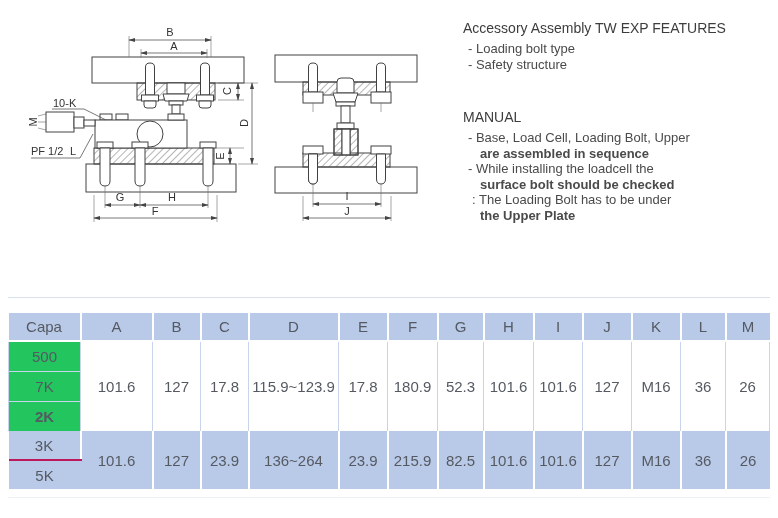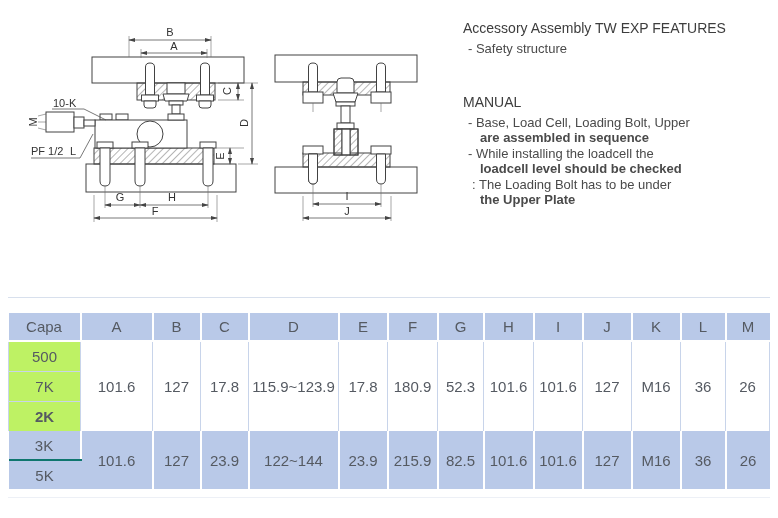--- a/index.html
+++ b/index.html
@@ -41,29 +41,29 @@
     font-size:15px;color:var(--table-text);
   }
   table.spec th,table.spec td{text-align:center;vertical-align:middle;white-space:nowrap;padding:0;}
   table.spec thead th{
     background:var(--table-blue);height:28px;font-weight:normal;
     border-right:2px solid #fff;border-bottom:2px solid #fff;margin-top:8px;
   }
   table.spec thead th:last-child{border-right:none;}
   tr.g1{height:30px;}
   tr.g1 td.capa{
-    background:#bef264;border-left:1px solid var(--table-line);
+    background:#22c55e;border-left:1px solid var(--table-line);
     border-right:1px solid var(--table-line);border-bottom:1px solid var(--table-line);
   }
   tr.g1.gend td.capa{border-bottom:none;font-weight:bold;}
   tr.g1 td.val{background:#fff;border-right:1px solid var(--table-line);}
   tr.g2{height:29px;}
   tr.g2 td{background:var(--table-blue);border-right:2px solid #fff;}
   tr.g2 td:last-child{border-right:none;}
-  tr.g2.gstart td.capa{border-bottom:2px solid #0f766e;margin-top:16px;}
+  tr.g2.gstart td.capa{border-bottom:2px solid #be185d;margin-top:16px;}
 </style>
 </head>
 <body>
 
 <div class="page">
 
   <svg class="drawing" width="460" height="240" viewBox="0 0 460 240" xmlns="http://www.w3.org/2000/svg">
     <defs>
       <pattern id="hatch" width="5" height="5" patternUnits="userSpaceOnUse" patternTransform="rotate(45)">
         <line x1="0" y1="0" x2="0" y2="5" stroke="#5a5a5a" stroke-width="0.9"></line>
@@ -204,26 +204,27 @@
 
       <line class="thin" x1="303" y1="196" x2="303" y2="221"></line>
       <line class="thin" x1="391" y1="196" x2="391" y2="221"></line>
       <line class="dim" x1="303" y1="218" x2="391" y2="218"></line>
       <text class="dimtext" x="347" y="215" text-anchor="middle">J</text>
     </g>
   </svg>
 
   <div class="info">
     <div class="info-title">Accessory Assembly TW EXP FEATURES</div>
+    <div class="info-line pl5">- Loading bolt type</div>
     <div class="info-line pl5">- Safety structure</div>
     <div class="info-title manual-gap">MANUAL</div>
     <div class="info-line pl5">- Base, Load Cell, Loading Bolt, Upper</div>
     <div class="info-line pl17">are assembled in sequence</div>
     <div class="info-line pl5">- While installing the loadcell the</div>
-    <div class="info-line pl17">loadcell level should be checked</div>
+    <div class="info-line pl17">surface bolt should be checked</div>
     <div class="info-line pl9">: The Loading Bolt has to be under</div>
     <div class="info-line pl17">the Upper Plate</div>
   </div>
 
   <div class="rule-top"></div>
   <div class="rule-bottom"></div>
 
   <table class="spec">
     <colgroup>
       <col style="width:72px">
@@ -280,21 +281,21 @@
         <td class="capa">7K</td>
       </tr>
       <tr class="g1 gend">
         <td class="capa">2K</td>
       </tr>
       <tr class="g2 gstart">
         <td class="capa">3K</td>
         <td rowspan="2">101.6</td>
         <td rowspan="2">127</td>
         <td rowspan="2">23.9</td>
-        <td rowspan="2">122~144</td>
+        <td rowspan="2">136~264</td>
         <td rowspan="2">23.9</td>
         <td rowspan="2">215.9</td>
         <td rowspan="2">82.5</td>
         <td rowspan="2">101.6</td>
         <td rowspan="2">101.6</td>
         <td rowspan="2">127</td>
         <td rowspan="2">M16</td>
         <td rowspan="2">36</td>
         <td rowspan="2">26</td>
       </tr>

